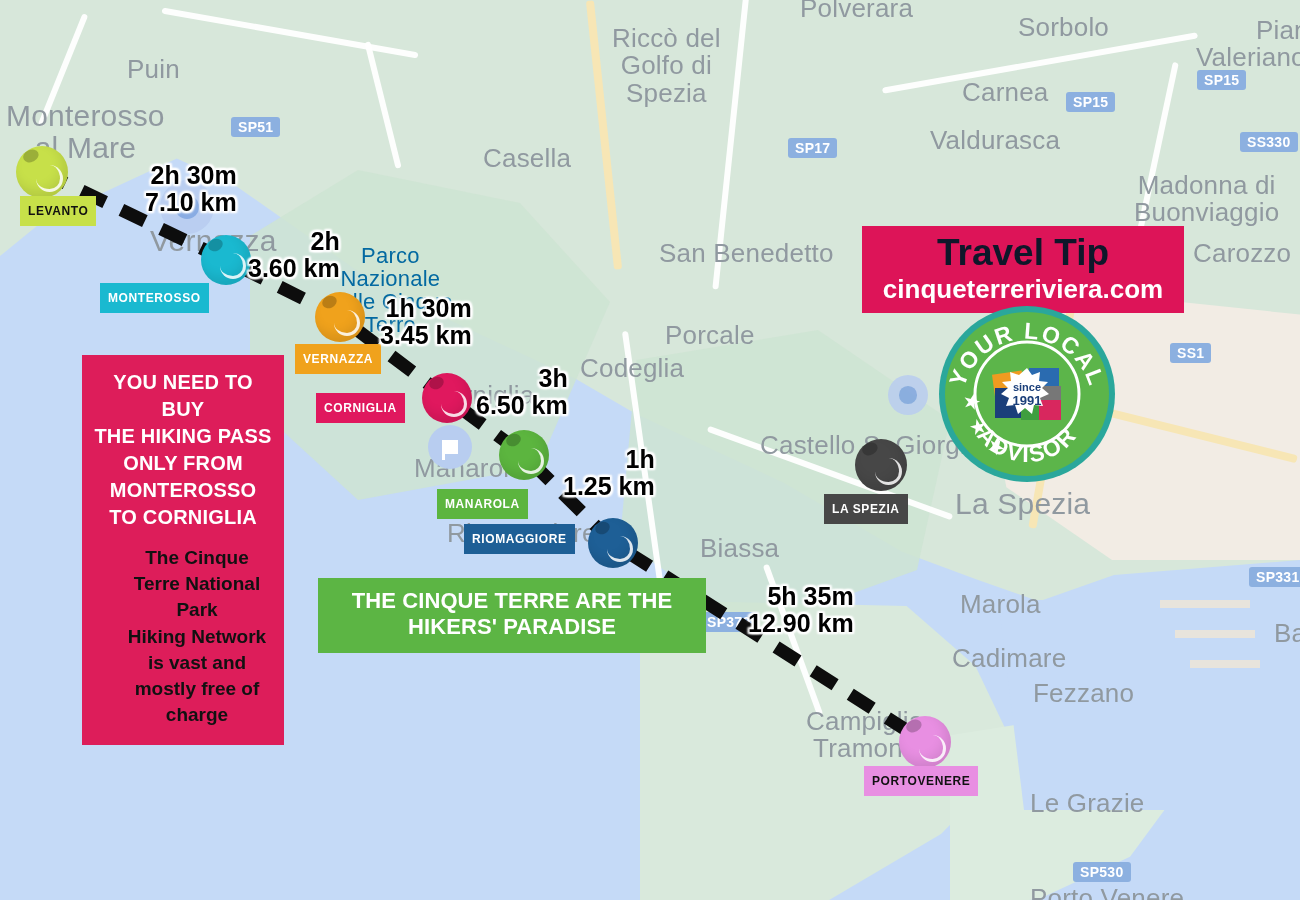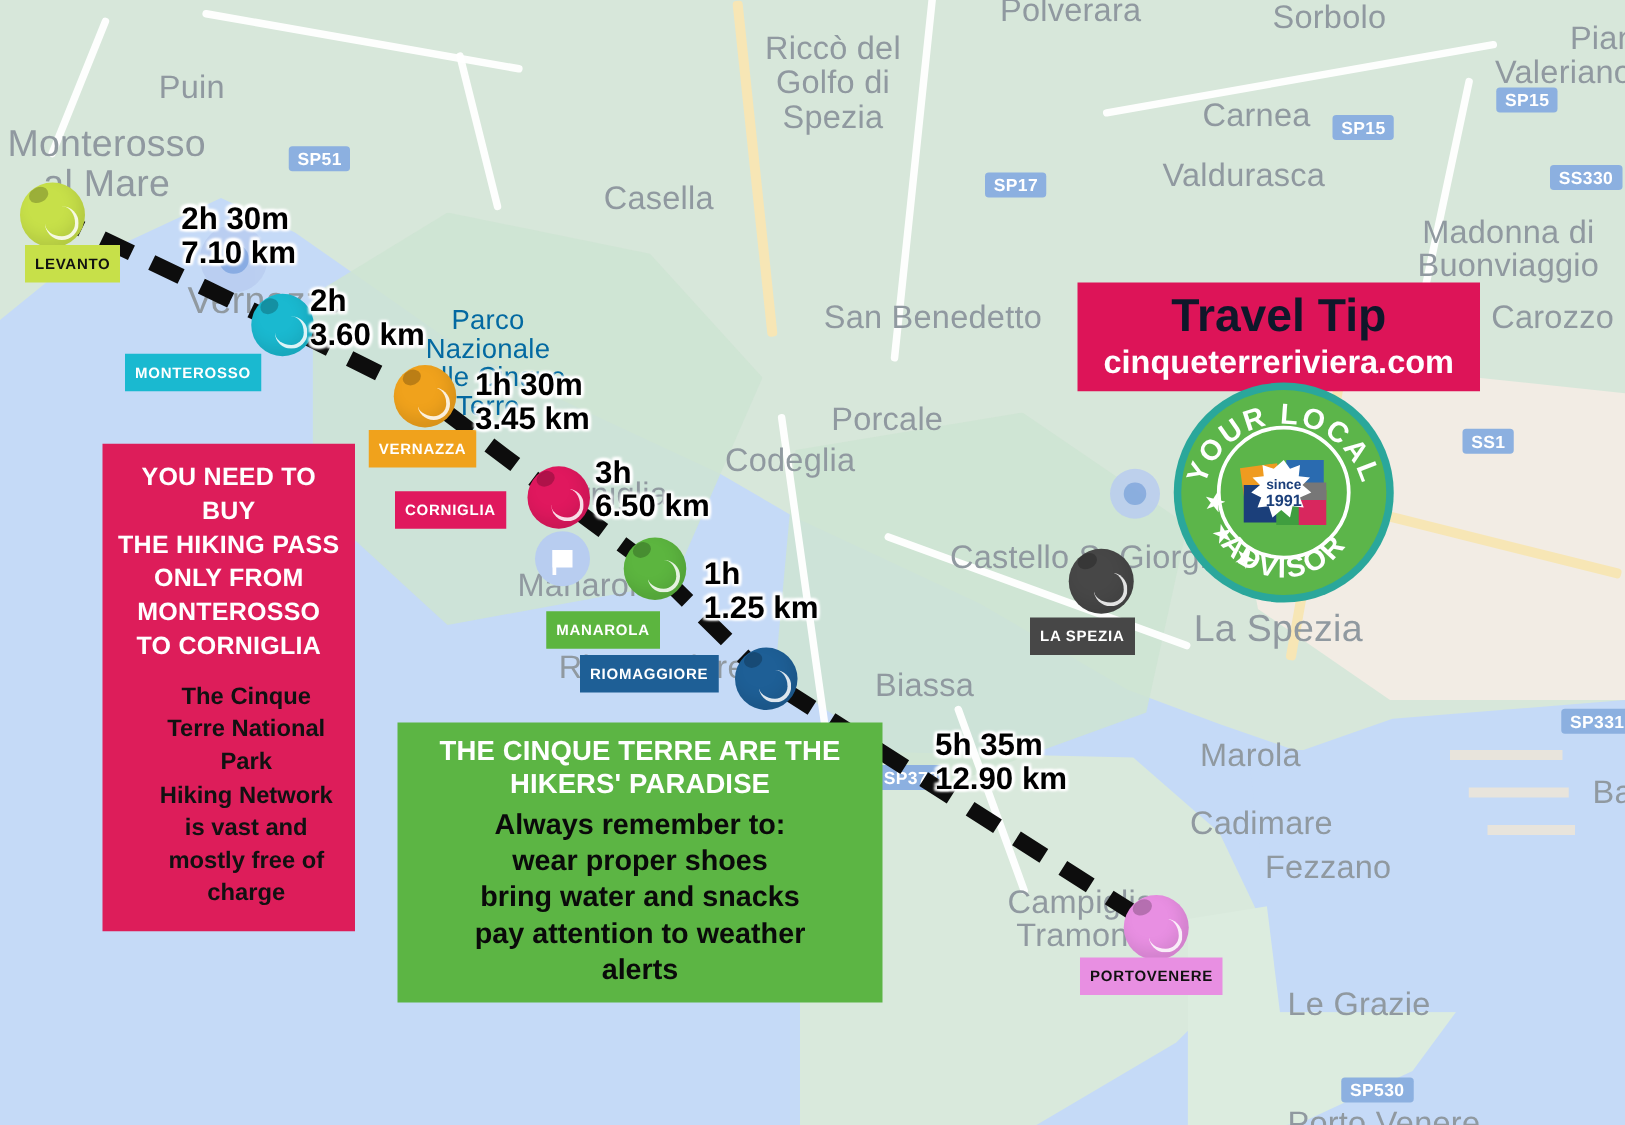--- a/index.html
+++ b/index.html
@@ -94,21 +94,21 @@
   .townlabel{
     position:absolute;font-weight:bold;font-size:12px;letter-spacing:.6px;
     padding:8px 8px;white-space:nowrap;text-align:center;
   }
 
   
   .route-svg{position:absolute;left:0;top:0;width:1300px;height:900px;pointer-events:none;}
 
   
   .dist{
-    position:absolute;color:#000;font-weight:bold;text-align:left;
+    position:absolute;color:#000;font-weight:bold;text-align:right;
     line-height:1.08;white-space:pre;
     text-shadow:
       2px 0 2px #fff, -2px 0 2px #fff, 0 2px 2px #fff, 0 -2px 2px #fff,
       2px 2px 2px #fff, -2px -2px 2px #fff, 2px -2px 2px #fff, -2px 2px 2px #fff;
   }
   .dist .t{font-size:25px;display:block;}
   .dist .d{font-size:25px;display:block;}
 
   
   .card{position:absolute;box-sizing:border-box;}
@@ -205,21 +205,21 @@
   <div id="place-labels">
       <div class="maplabel lg" style="left: 127px; top: 56px;">Puin</div>
       <div class="maplabel xl" style="left: 6px; top: 100px;">Monterosso
 al Mare</div>
       <div class="maplabel xl" style="left: 150px; top: 225px;">Vernazza</div>
       <div class="maplabel lg" style="left: 483px; top: 145px;">Casella</div>
       <div class="maplabel lg" style="left: 612px; top: 25px;">Riccò del
 Golfo di
 Spezia</div>
       <div class="maplabel lg" style="left: 800px; top: -5px;">Polverara</div>
-      <div class="maplabel lg" style="left: 1018px; top: 0px;">Sorbolo</div>
+      <div class="maplabel lg" style="left: 1018px; top: 14px;">Sorbolo</div>
       <div class="maplabel lg" style="left: 1196px; top: 17px;">Piano di
 Valeriano-Pignone</div>
       <div class="maplabel lg" style="left: 962px; top: 79px;">Carnea</div>
       <div class="maplabel lg" style="left: 930px; top: 127px;">Valdurasca</div>
       <div class="maplabel lg" style="left: 1134px; top: 172px;">Madonna di
 Buonviaggio</div>
       <div class="maplabel lg" style="left: 1193px; top: 240px;">Carozzo</div>
       <div class="maplabel lg" style="left: 659px; top: 240px;">San Benedetto</div>
       <div class="maplabel park-name" style="left: 328px; top: 244px;">Parco
 Nazionale
@@ -228,21 +228,21 @@
       <div class="maplabel lg" style="left: 665px; top: 322px;">Porcale</div>
       <div class="maplabel lg" style="left: 580px; top: 355px;">Codeglia</div>
       <div class="maplabel lg" style="left: 414px; top: 455px;">Manarola</div>
       <div class="maplabel lg" style="left: 430px; top: 382px;">Corniglia</div>
       <div class="maplabel lg" style="left: 447px; top: 520px;">Riomaggiore</div>
       <div class="maplabel lg" style="left: 760px; top: 432px;">Castello S. Giorgio</div>
       <div class="maplabel xl" style="left: 955px; top: 488px;">La Spezia</div>
       <div class="maplabel lg" style="left: 700px; top: 535px;">Biassa</div>
       <div class="maplabel lg" style="left: 960px; top: 591px;">Marola</div>
       <div class="maplabel lg" style="left: 952px; top: 645px;">Cadimare</div>
-      <div class="maplabel lg" style="left: 1012px; top: 680px;">Fezzano</div>
+      <div class="maplabel lg" style="left: 1033px; top: 680px;">Fezzano</div>
       <div class="maplabel lg" style="left: 806px; top: 708px;">Campiglia
 Tramonti</div>
       <div class="maplabel lg" style="left: 1030px; top: 790px;">Le Grazie</div>
       <div class="maplabel lg" style="left: 1030px; top: 885px;">Porto Venere</div>
       <div class="maplabel lg" style="left: 1274px; top: 620px;">Ba</div>
     </div>
 
   <div id="road-shields">
       <div class="shield" style="left: 231px; top: 117px;">SP51</div>
       <div class="shield" style="left: 788px; top: 138px;">SP17</div>
@@ -333,25 +333,20 @@
 Terre National Park
 Hiking Network
 is vast and
 mostly free of
 charge</div>
   </div>
 
   <div class="card card-green">
     <div class="hd">THE CINQUE TERRE ARE THE
 HIKERS' PARADISE</div>
-    <div class="bd">Always remember to:
-wear proper shoes
-bring water and snacks
-pay attention to weather
-alerts</div>
   </div>
 
   <div class="card card-tip">
     <div class="t1">Travel Tip</div>
     <div class="t2">cinqueterreriviera.com</div>
   </div>
 
   <div class="logo">
     <svg viewBox="0 0 178 178" xmlns="http://www.w3.org/2000/svg">
       <defs>

